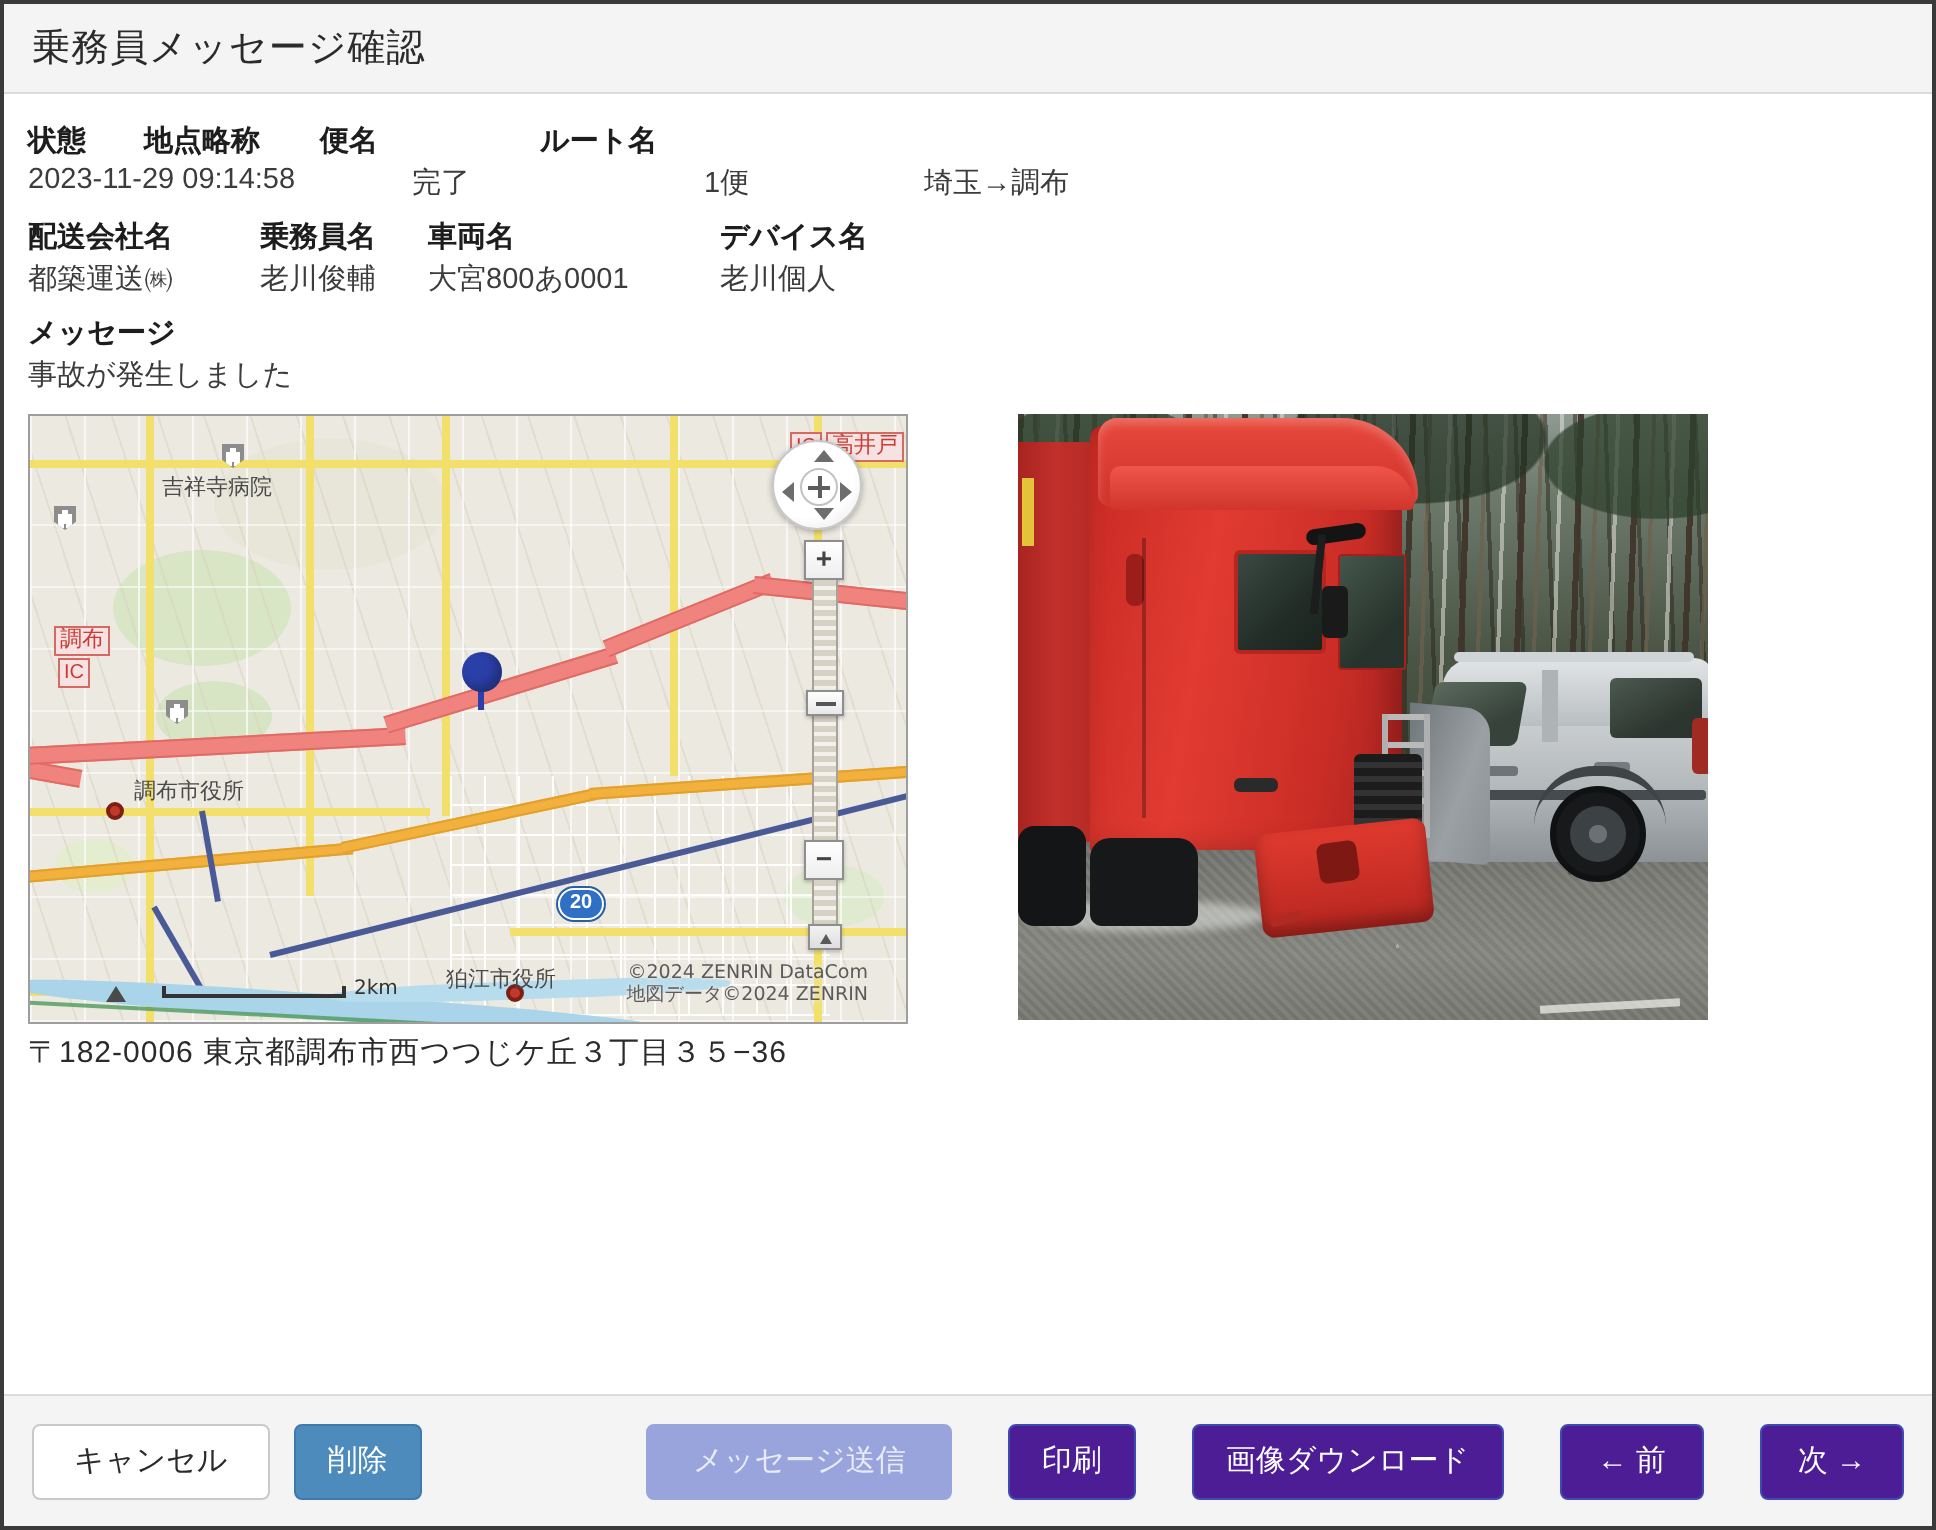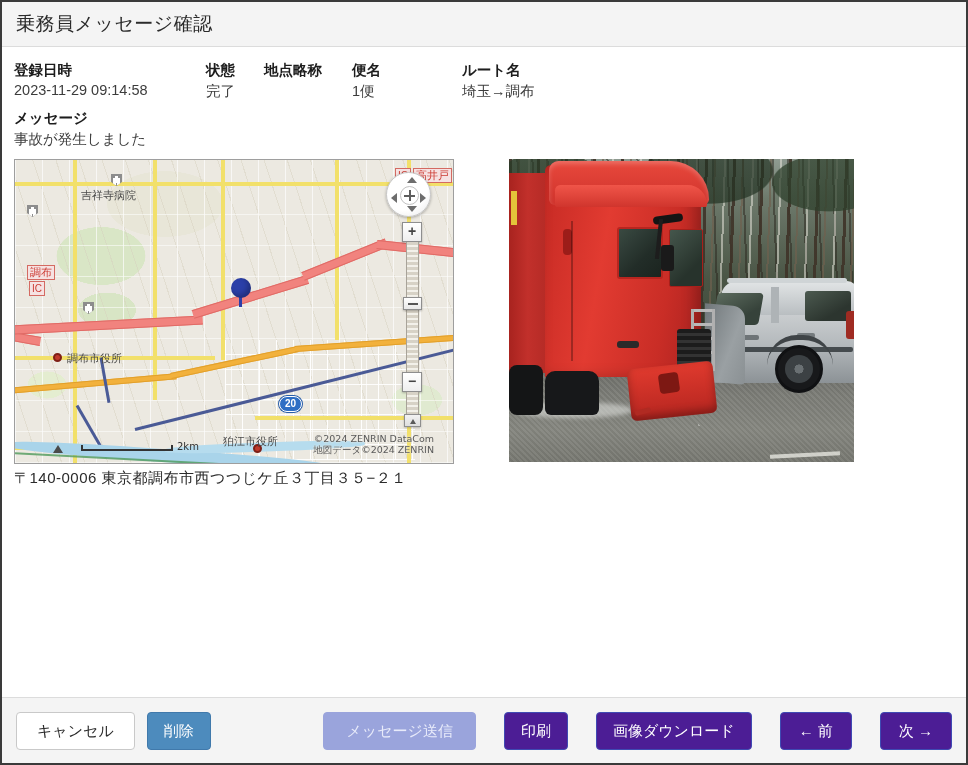--- a/index.html
+++ b/index.html
@@ -706,35 +706,48 @@
 <div id="app">
 
   <div class="modal-header">
     <div class="modal-title">乗務員メッセージ確認</div>
   </div>
 
   <div class="modal-body">
 
     <div class="info-block">
       <div class="info-row labels">
-        <span class="field-label r1c1">登録日時</span>
         <span class="field-label r1c2">状態</span>
         <span class="field-label r1c3">地点略称</span>
         <span class="field-label r1c4">便名</span>
         <span class="field-label r1c5">ルート名</span>
       </div>
       <div class="info-row values">
         <span class="field-value r1c1">2023-11-29 09:14:58</span>
         <span class="field-value r1c2">完了</span>
         <span class="field-value r1c3"></span>
         <span class="field-value r1c4">1便</span>
         <span class="field-value r1c5">埼玉→調布</span>
       </div>
     </div>
 
+    <div class="info-block">
+      <div class="info-row labels">
+        <span class="field-label r2c1">配送会社名</span>
+        <span class="field-label r2c2">乗務員名</span>
+        <span class="field-label r2c3">車両名</span>
+        <span class="field-label r2c4">デバイス名</span>
+      </div>
+      <div class="info-row values">
+        <span class="field-value r2c1">都築運送㈱</span>
+        <span class="field-value r2c2">老川俊輔</span>
+        <span class="field-value r2c3">大宮800あ0001</span>
+        <span class="field-value r2c4">老川個人</span>
+      </div>
+    </div>
 
     <div class="message-label">メッセージ</div>
     <div class="message-text">事故が発生しました</div>
 
     <div class="media-area">
 
       <div class="map-wrap">
         <div class="map-frame">
           <div class="map-canvas"></div>
           <div class="map-grid"></div>
@@ -775,21 +788,21 @@
           <div class="poi" style="left:66px; top:28px;">吉祥寺病院</div>
 
           <div class="ic-badge" style="left:12px; top:105px; font-size:11px;">調布</div>
           <div class="ic-badge" style="left:14px; top:121px;">IC</div>
           <div class="ic-badge" style="left:380px; top:8px;">IC</div>
           <div class="ic-badge" style="left:398px; top:8px; font-size:11px;">高井戸</div>
 
           <div class="route-shield" style="left:264px; top:236px;">20</div>
 
           <div class="cityhall-dot" style="left:38px; top:193px;"></div>
-          <div class="poi" style="left:52px; top:191px;">調布市役所</div>
+          <div class="poi" style="left:52px; top:180px;">調布市役所</div>
           <div class="cityhall-dot" style="left:238px; top:284px;"></div>
           <div class="poi" style="left:208px; top:274px;">狛江市役所</div>
 
           <div class="map-pin">
             <div class="tail"></div>
             <div class="head"></div>
           </div>
 
           <div class="pan-control">
             <div class="pan-arrow pan-up"></div>
@@ -814,21 +827,21 @@
             <div class="scale-line"></div>
             <div class="scale-text">2km</div>
           </div>
 
           <div class="map-credit">
             <div>©2024 ZENRIN DataCom</div>
             <div>地図データ©2024 ZENRIN</div>
           </div>
         </div>
 
-        <div class="map-address">〒140-0006 東京都調布市西つつじケ丘３丁目３５−２１</div>
+        <div class="map-address">〒182-0006 東京都調布市西つつじケ丘３丁目３５−36</div>
       </div>
 
       <div class="photo-wrap">
         <div class="photo-frame">
           <div class="forest"></div>
           <div class="trees"></div>
           <div class="canopy"></div>
           <div class="bush"></div>
           <div class="snowpatch"></div>
 

